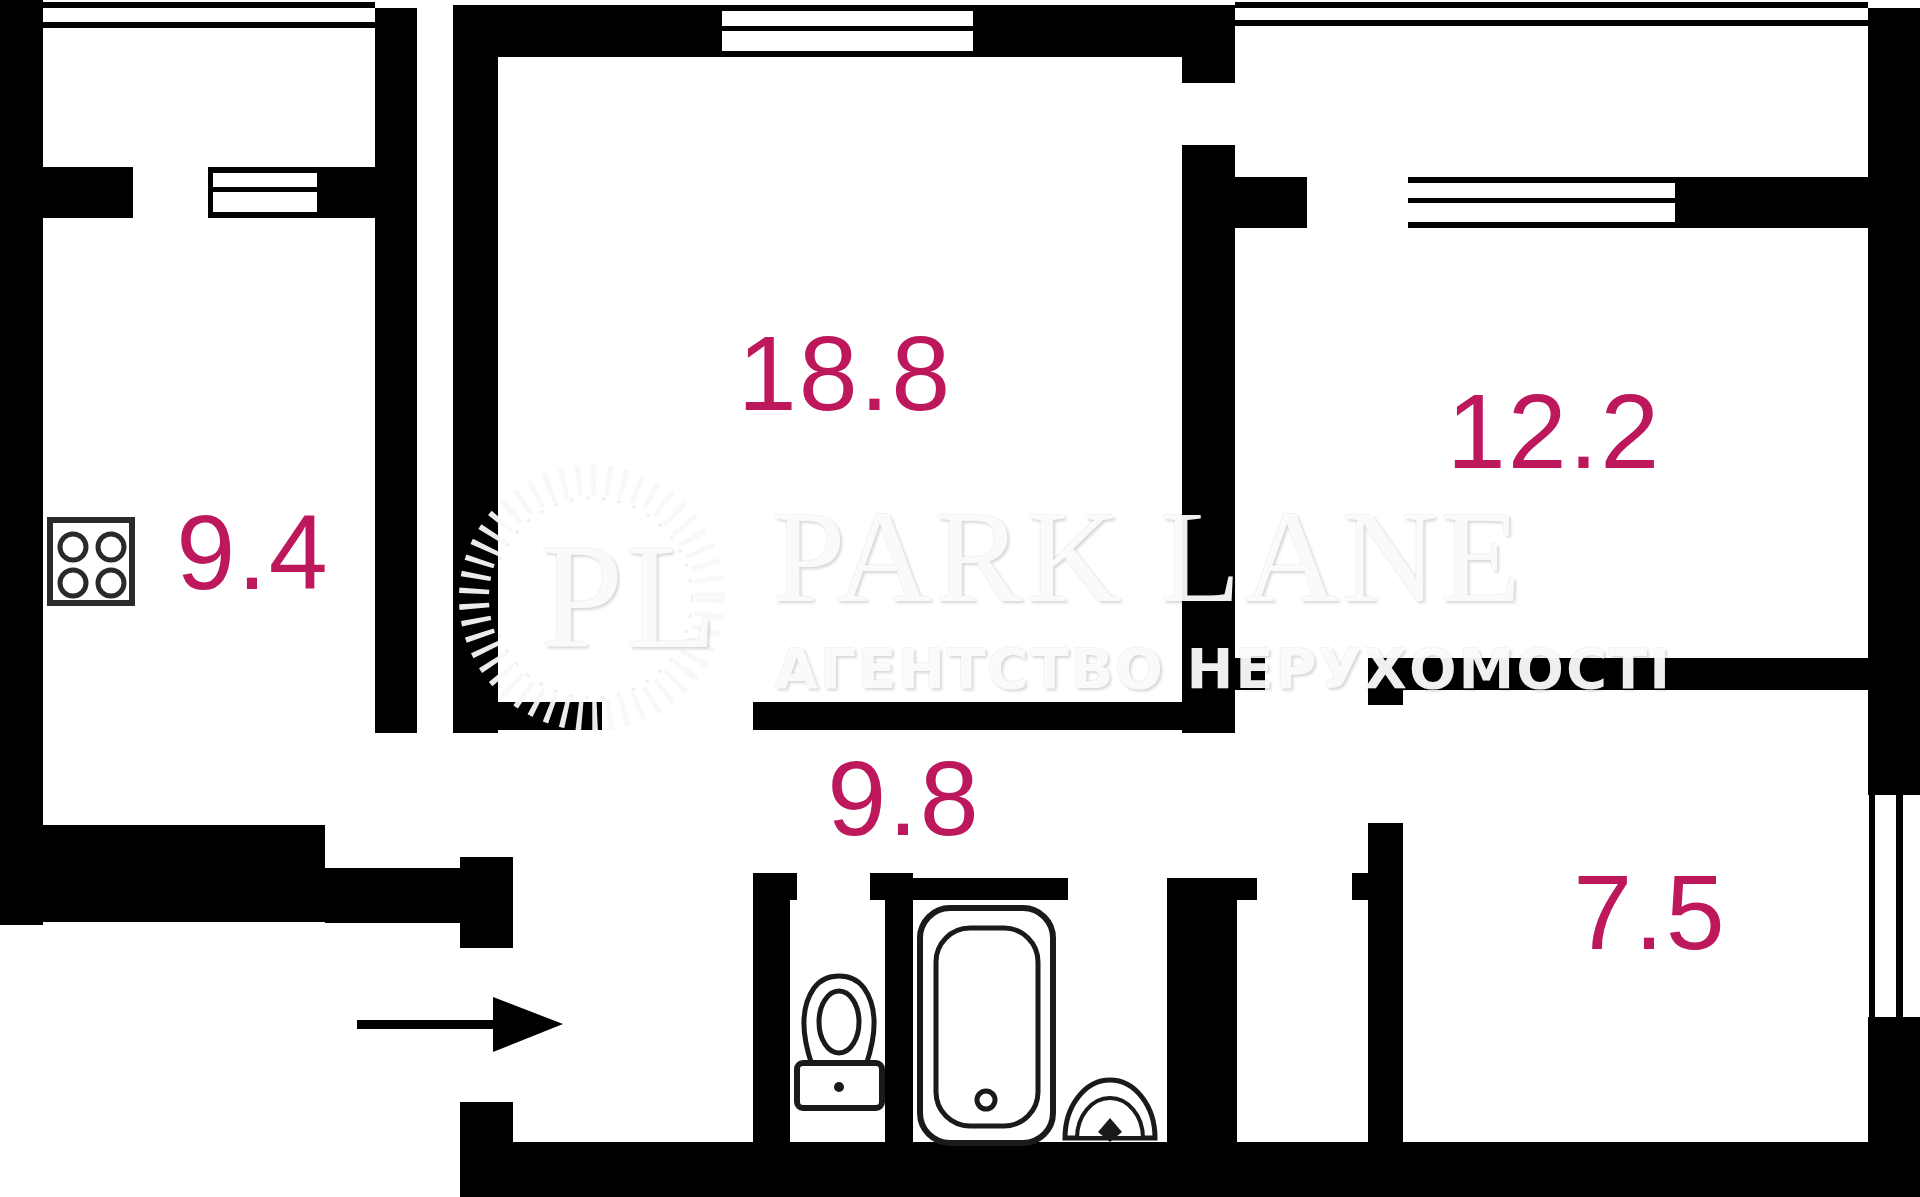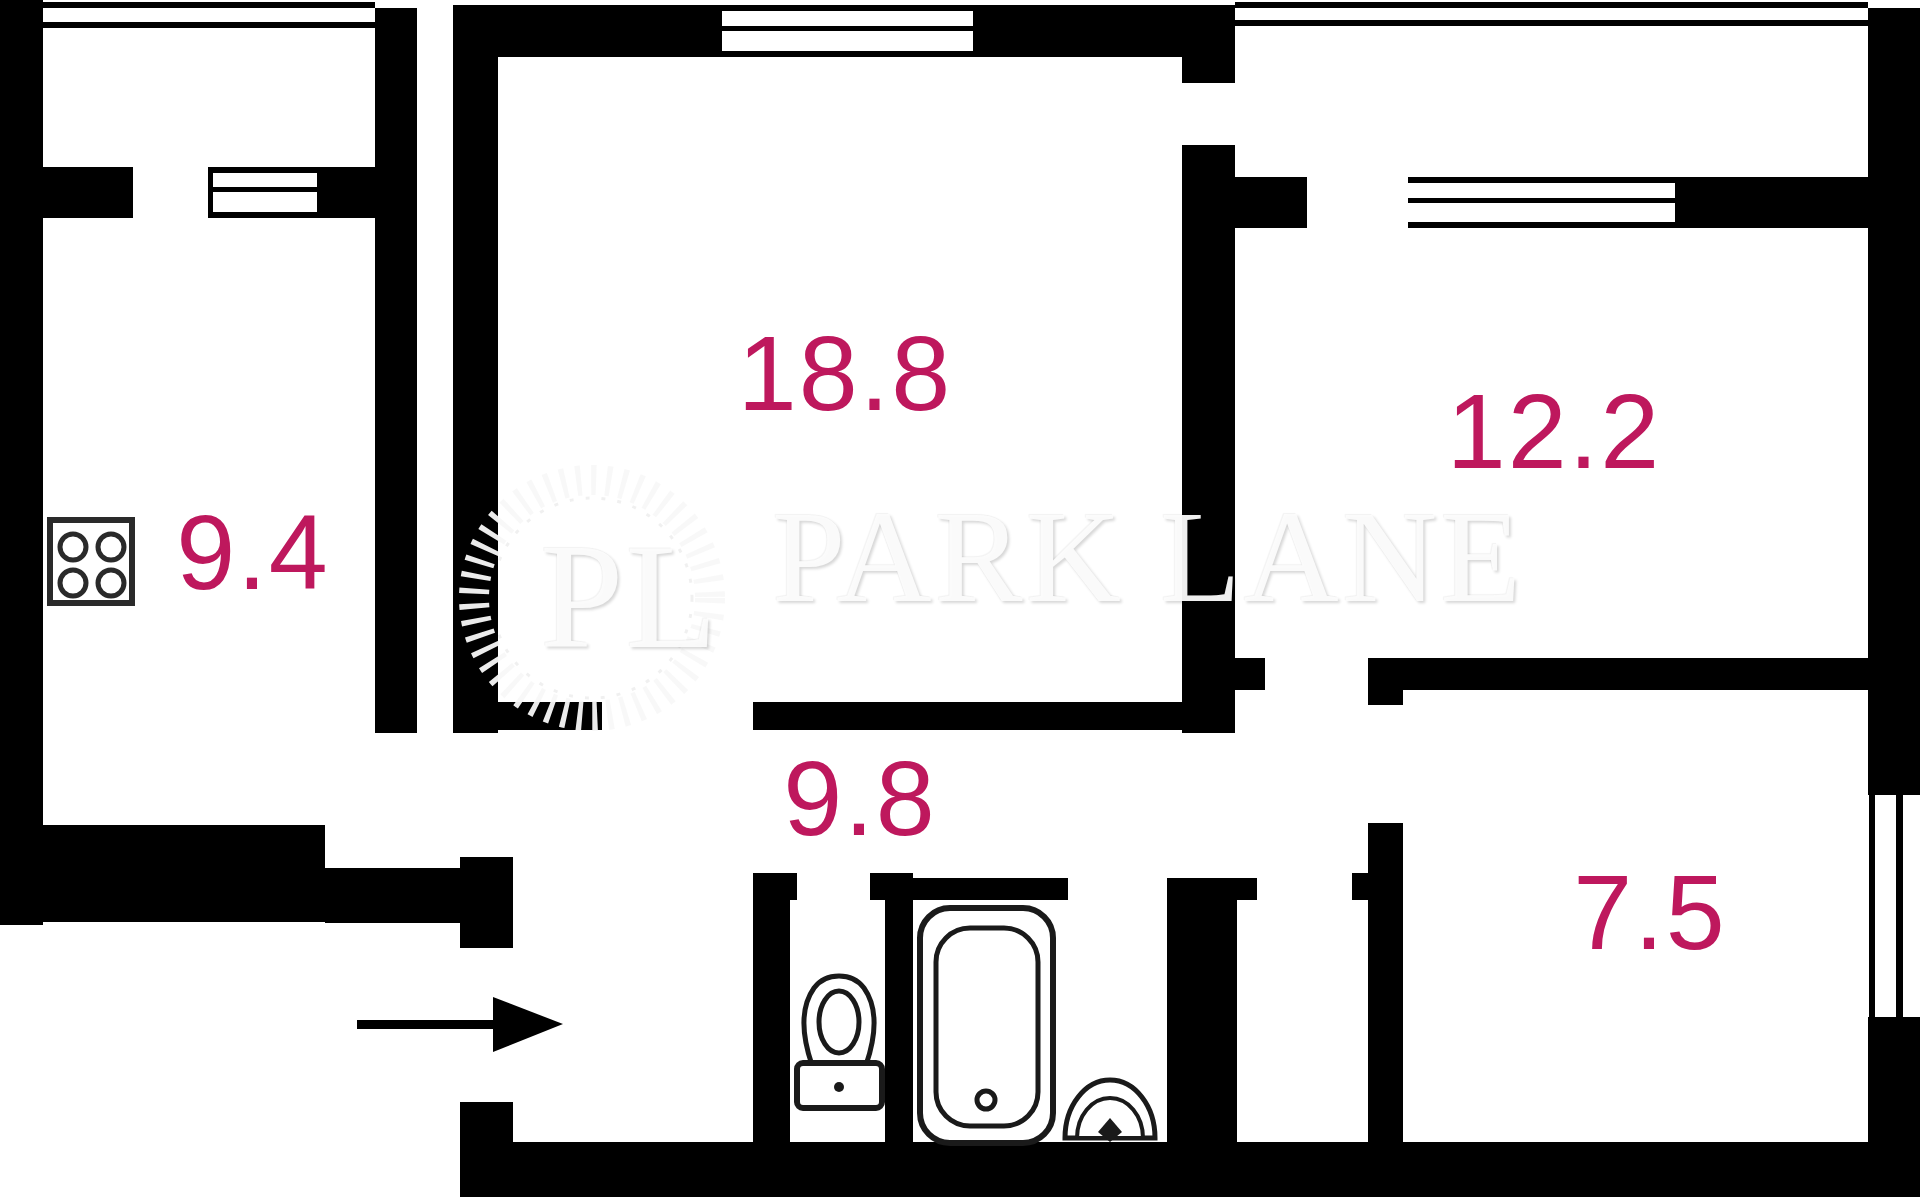--- a/index.html
+++ b/index.html
@@ -136,23 +136,24 @@
 
     <g fill="#000" stroke="#000">
       <rect x="357" y="1020" width="140" height="9" stroke="none"></rect>
       <path d="M 493 997 L 563 1024 L 493 1052 Z" stroke="none"></path>
     </g>
   </svg>
 
   <div class="room-label" style="left:253px; top:530px;margin-top:22px;">9.4</div>
   <div class="room-label" style="left:845px; top:373px;">18.8</div>
   <div class="room-label" style="left:1554px; top:431px;">12.2</div>
-  <div class="room-label" style="left:860px; top:798px;">9.8</div>
+  <div class="room-label" style="left:904px; top:798px;">9.8</div>
   <div class="room-label" style="left:1650px; top:912px;">7.5</div>
 
   <svg class="wm" style="left:437px; top:443px;" width="310" height="310" viewBox="0 0 310 310">
     <circle cx="155" cy="155" r="118" fill="none" stroke="rgba(248,248,248,0.95)" stroke-width="30" stroke-dasharray="5 10"></circle>
     <circle cx="155" cy="155" r="100" fill="none" stroke="rgba(0,0,0,0.06)" stroke-width="3" stroke-dasharray="4 12"></circle>
   </svg>
   <div class="wm wm-text wm-pl" style="left:540px; top:510px;">PL</div>
   <div class="wm wm-text wm-brand" style="left:772px; top:480px;">PARK LANE</div>
+  <div class="wm wm-text wm-tag" style="left:775px; top:636px;">АГЕНТСТВО НЕРУХОМОСТІ</div>
 
 </div>
 
 </body></html>

